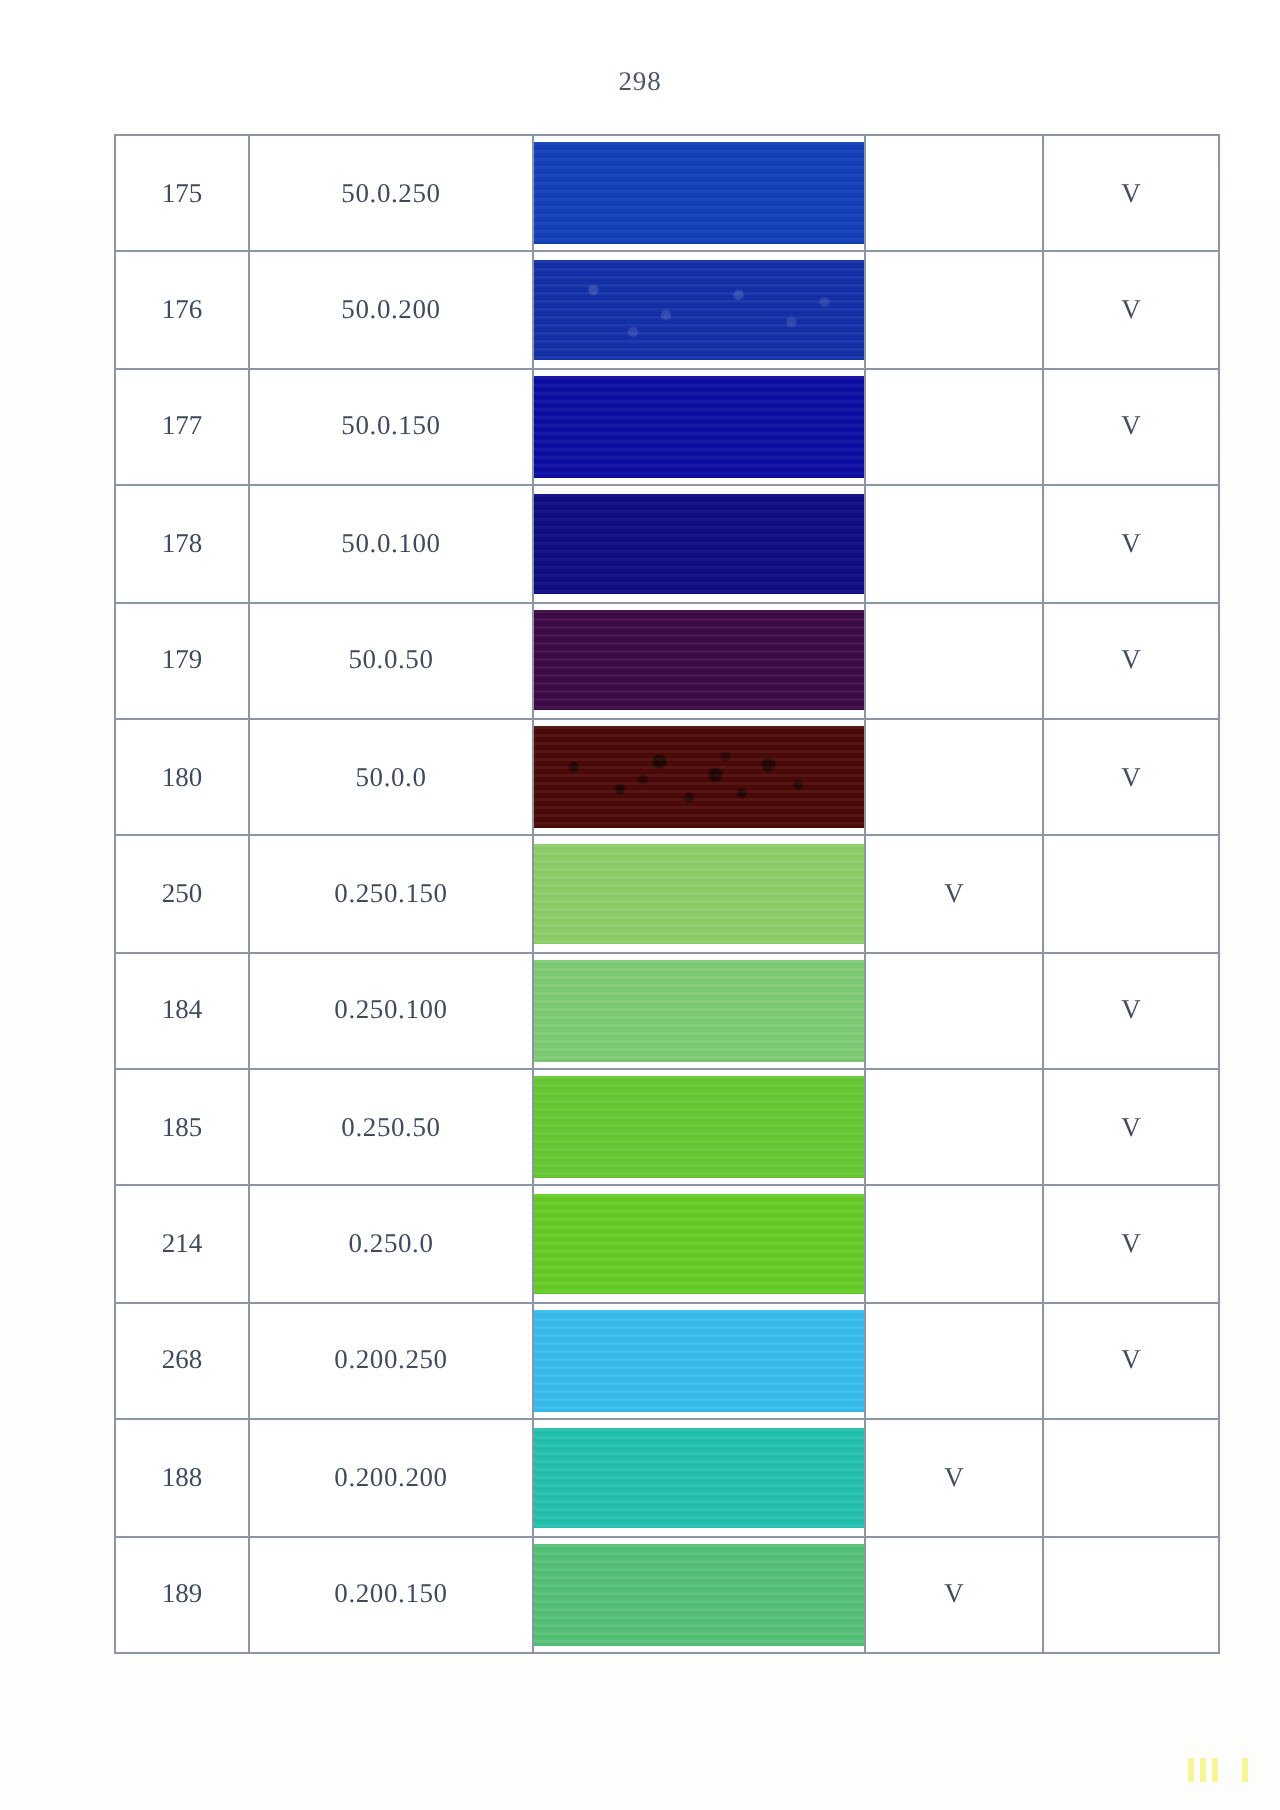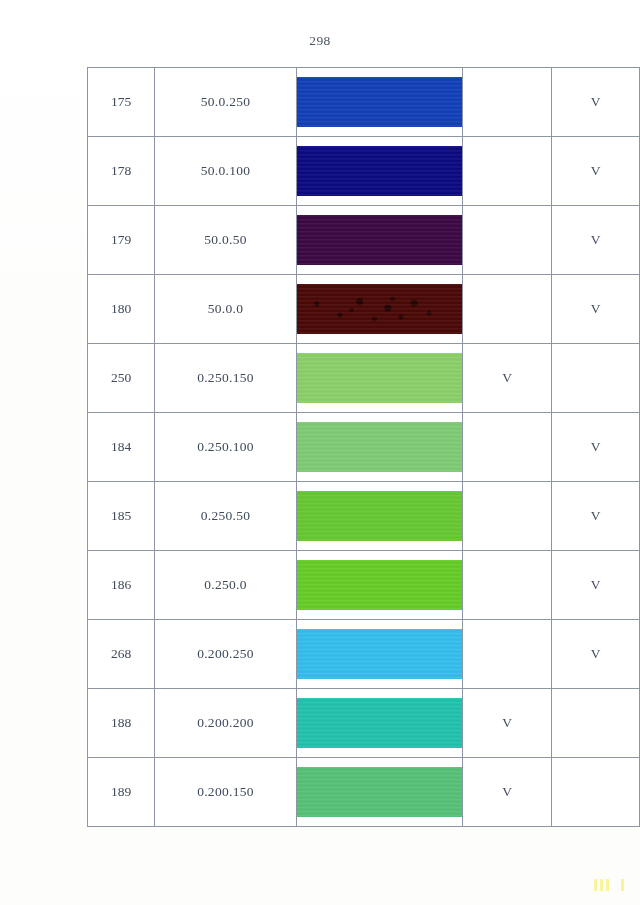--- a/index.html
+++ b/index.html
@@ -44,21 +44,20 @@
     left: 57px;
     top: 67px;
     width: 547px;
     height: 760px;
   }
   table.chart {
     border-collapse: collapse;
     width: 547px;
     height: 760px;
     table-layout: fixed;
-    margin-left: 30px;
   }
   table.chart td {
     border: 1px solid #8d94a3;
     padding: 0;
     font-size: 13.5px;
     color: #3f4a5c;
     text-align: center;
     vertical-align: middle;
     height: 50.6px;
     background: #ffffff;
@@ -156,20 +155,38 @@
           <tr>
             <td class="c-index">175</td>
             <td class="c-code">50.0.250</td>
             <td class="c-swatch">
               <span class="swatch" style="background: rgb(18, 64, 184);"></span>
             </td>
             <td class="c-v1"><span class="vmark"></span></td>
             <td class="c-v2"><span class="vmark">V</span></td>
           </tr>
           <tr>
+            <td class="c-index">176</td>
+            <td class="c-code">50.0.200</td>
+            <td class="c-swatch">
+              <span class="swatch speckle" style="background: rgb(18, 47, 168);"></span>
+            </td>
+            <td class="c-v1"><span class="vmark"></span></td>
+            <td class="c-v2"><span class="vmark">V</span></td>
+          </tr>
+          <tr>
+            <td class="c-index">177</td>
+            <td class="c-code">50.0.150</td>
+            <td class="c-swatch">
+              <span class="swatch" style="background: rgb(11, 11, 162);"></span>
+            </td>
+            <td class="c-v1"><span class="vmark"></span></td>
+            <td class="c-v2"><span class="vmark">V</span></td>
+          </tr>
+          <tr>
             <td class="c-index">178</td>
             <td class="c-code">50.0.100</td>
             <td class="c-swatch">
               <span class="swatch" style="background: rgb(12, 10, 130);"></span>
             </td>
             <td class="c-v1"><span class="vmark"></span></td>
             <td class="c-v2"><span class="vmark">V</span></td>
           </tr>
           <tr>
             <td class="c-index">179</td>
@@ -210,21 +227,21 @@
           <tr>
             <td class="c-index">185</td>
             <td class="c-code">0.250.50</td>
             <td class="c-swatch">
               <span class="swatch" style="background: rgb(102, 200, 51);"></span>
             </td>
             <td class="c-v1"><span class="vmark"></span></td>
             <td class="c-v2"><span class="vmark">V</span></td>
           </tr>
           <tr>
-            <td class="c-index">186</td>
+            <td class="c-index">214</td>
             <td class="c-code">0.250.0</td>
             <td class="c-swatch">
               <span class="swatch" style="background: rgb(102, 204, 39);"></span>
             </td>
             <td class="c-v1"><span class="vmark"></span></td>
             <td class="c-v2"><span class="vmark">V</span></td>
           </tr>
           <tr>
             <td class="c-index">268</td>
             <td class="c-code">0.200.250</td>

